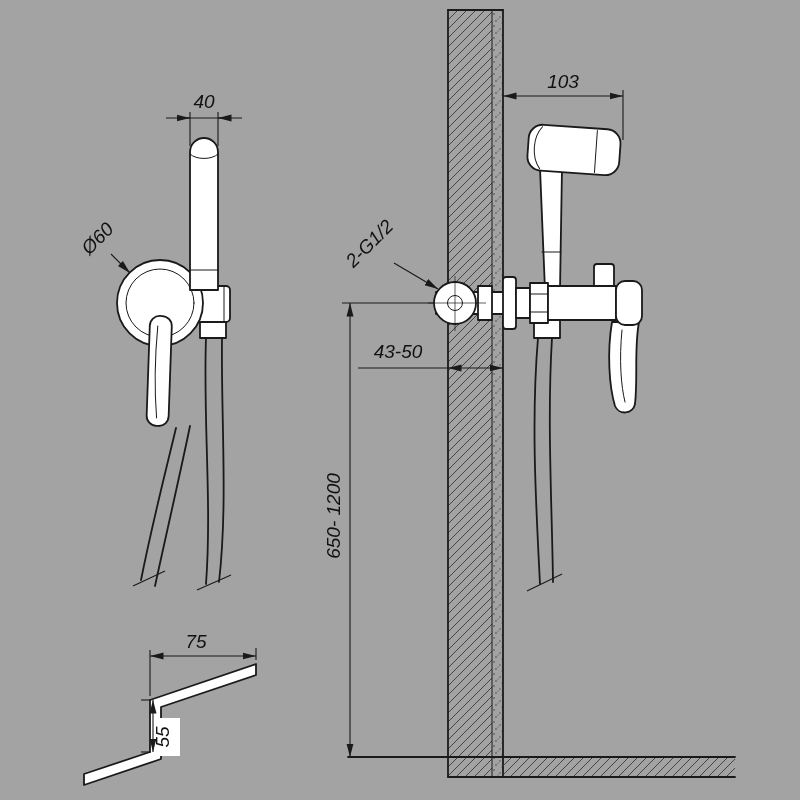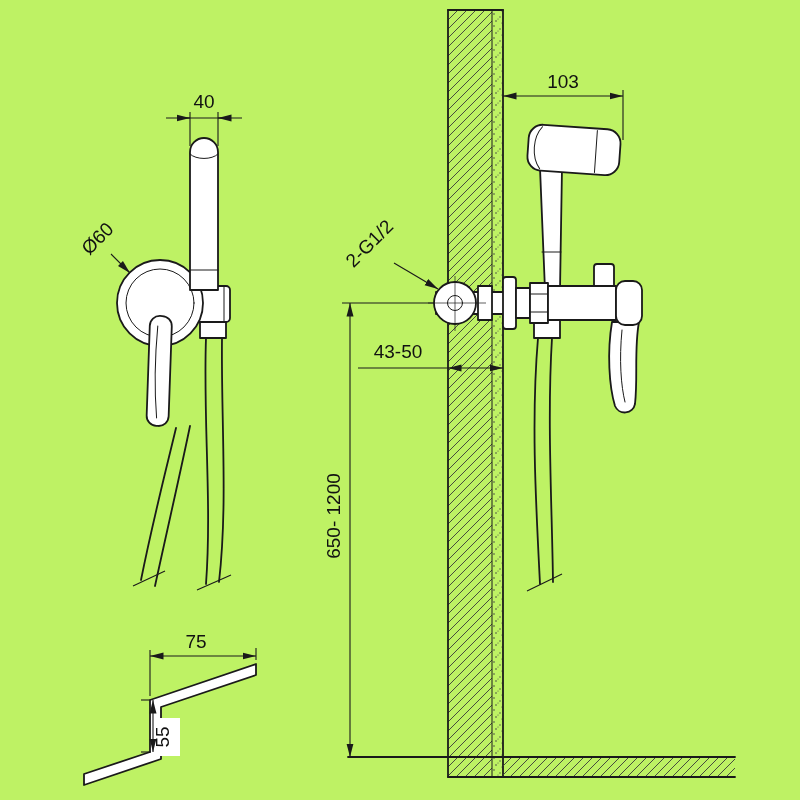--- a/index.html
+++ b/index.html
@@ -1,16 +1,16 @@
 <!DOCTYPE html>
 <html><head>
 <meta charset="utf-8">
 <style>
   html,body{margin:0;padding:0;background:#ffffff;}
-  .canvas{position:relative;width:800px;height:800px;background:#bef264;overflow:hidden;}
+  .canvas{position:relative;width:800px;height:800px;background:#a3a3a3;overflow:hidden;font-style:italic;}
   svg{display:block;}
   .obj{stroke:#1a1a1a;stroke-width:1.8;fill:none;stroke-linecap:round;stroke-linejoin:round;}
   .objf{stroke:#1a1a1a;stroke-width:1.8;fill:#ffffff;stroke-linejoin:round;}
   .thin{stroke:#1a1a1a;stroke-width:1;fill:none;stroke-linecap:round;}
   .dim{stroke:#1a1a1a;stroke-width:1.1;fill:none;}
   .cl{stroke:#1a1a1a;stroke-width:0.7;fill:none;}
   .dimtxt{font-family:"Liberation Sans",sans-serif;font-size:19px;fill:#111111;}
 </style>
 </head>
 <body>

